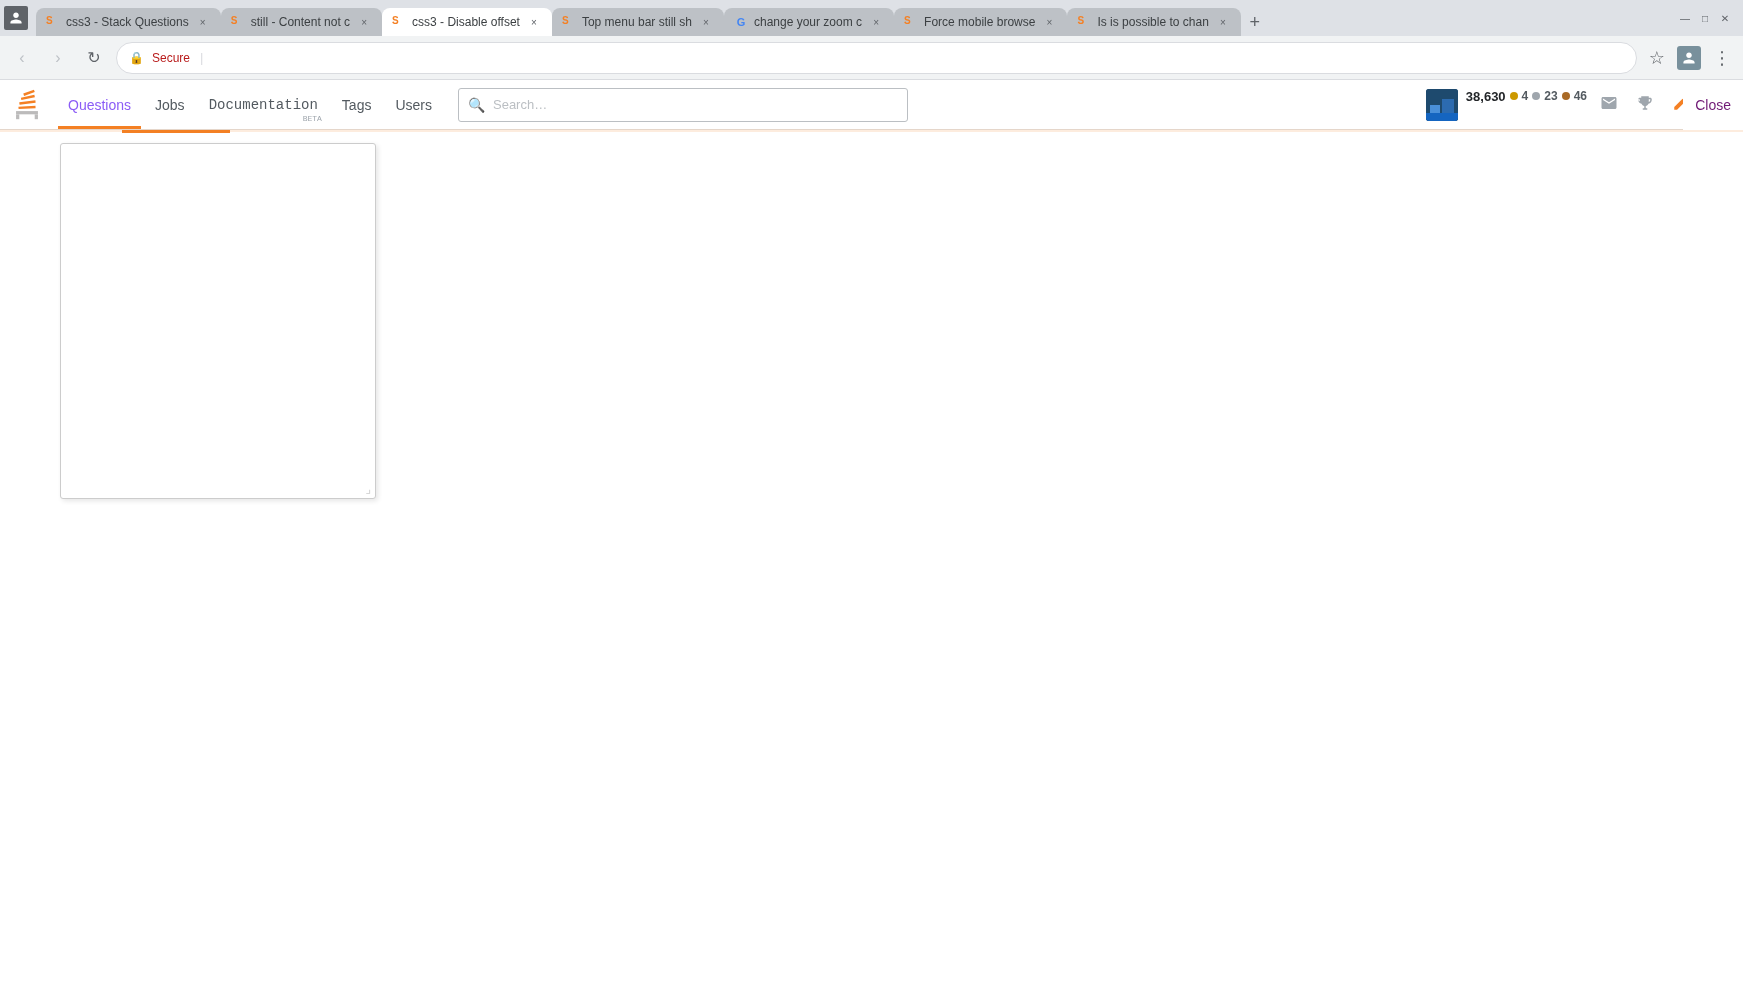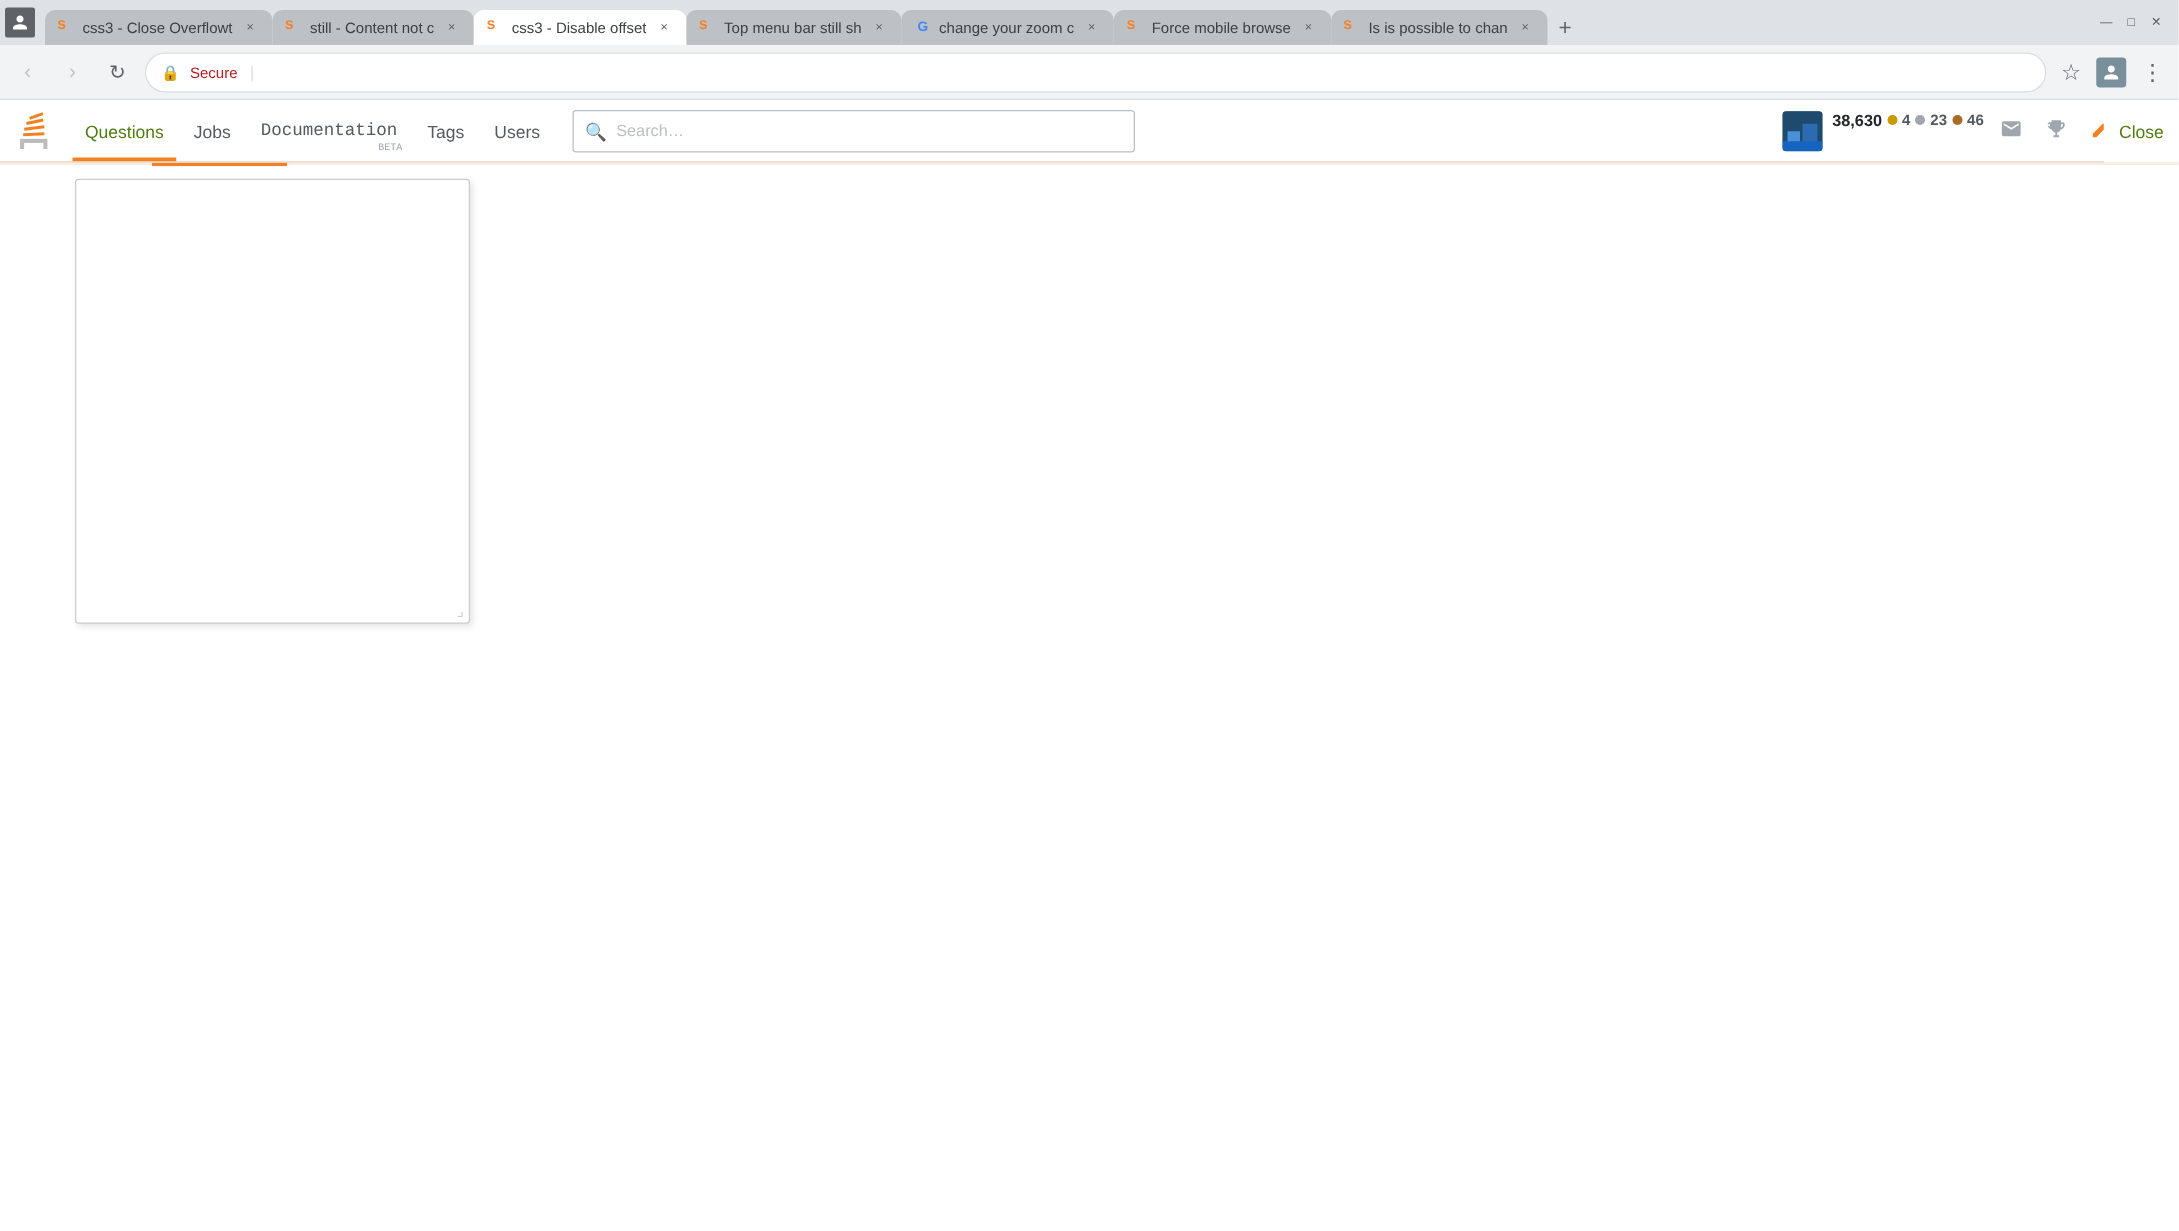--- a/index.html
+++ b/index.html
@@ -251,21 +251,21 @@
       display: flex;
       align-items: center;
       font-size: 14px;
       color: #535a60;
       cursor: pointer;
       position: relative;
       text-decoration: none;
     }
 
     .so-nav-item.active {
-      color: #4d7c0f;
+      color: #8b5cf6;
       font-weight: 500;
     }
 
     .so-nav-item.active::after {
       content: '';
       position: absolute;
       bottom: 0;
       left: 0;
       right: 0;
       height: 3px;
@@ -372,21 +372,21 @@
       height: 50px;
       background: #fff;
       display: flex;
       align-items: center;
       padding: 0 12px;
       z-index: 10;
     }
 
     .close-btn {
       font-size: 14px;
-      color: #4d7c0f;
+      color: #701a75;
       cursor: pointer;
       font-weight: 400;
     }
 
     
     .main-content {
       flex: 1;
       background: #fff;
       position: relative;
       display: flex;
@@ -438,21 +438,21 @@
         <svg width="14" height="14" viewBox="0 0 24 24" fill="white">
             <path d="M12 12c2.7 0 4.8-2.1 4.8-4.8S14.7 2.4 12 2.4 7.2 4.5 7.2 7.2 9.3 12 12 12zm0 2.4c-3.2 0-9.6 1.6-9.6 4.8v2.4h19.2v-2.4c0-3.2-6.4-4.8-9.6-4.8z"></path>
           </svg>
       </div>
     </div>
 
     <div class="tabs-area">
 
       <div class="tab">
         <div class="tab-favicon favicon-so" style="color: #f48024; font-weight: bold; font-size: 10px;">S</div>
-        <span class="tab-title">css3 - Close Overflowt</span>
+        <span class="tab-title">css3 - Stack Questions</span>
         <div class="tab-close">×</div>
       </div>
 
       <div class="tab">
         <div class="tab-favicon favicon-so" style="color: #f48024; font-weight: bold; font-size: 10px;">S</div>
         <span class="tab-title">still - Content not c</span>
         <div class="tab-close">×</div>
       </div>
 
       <div class="tab active">

